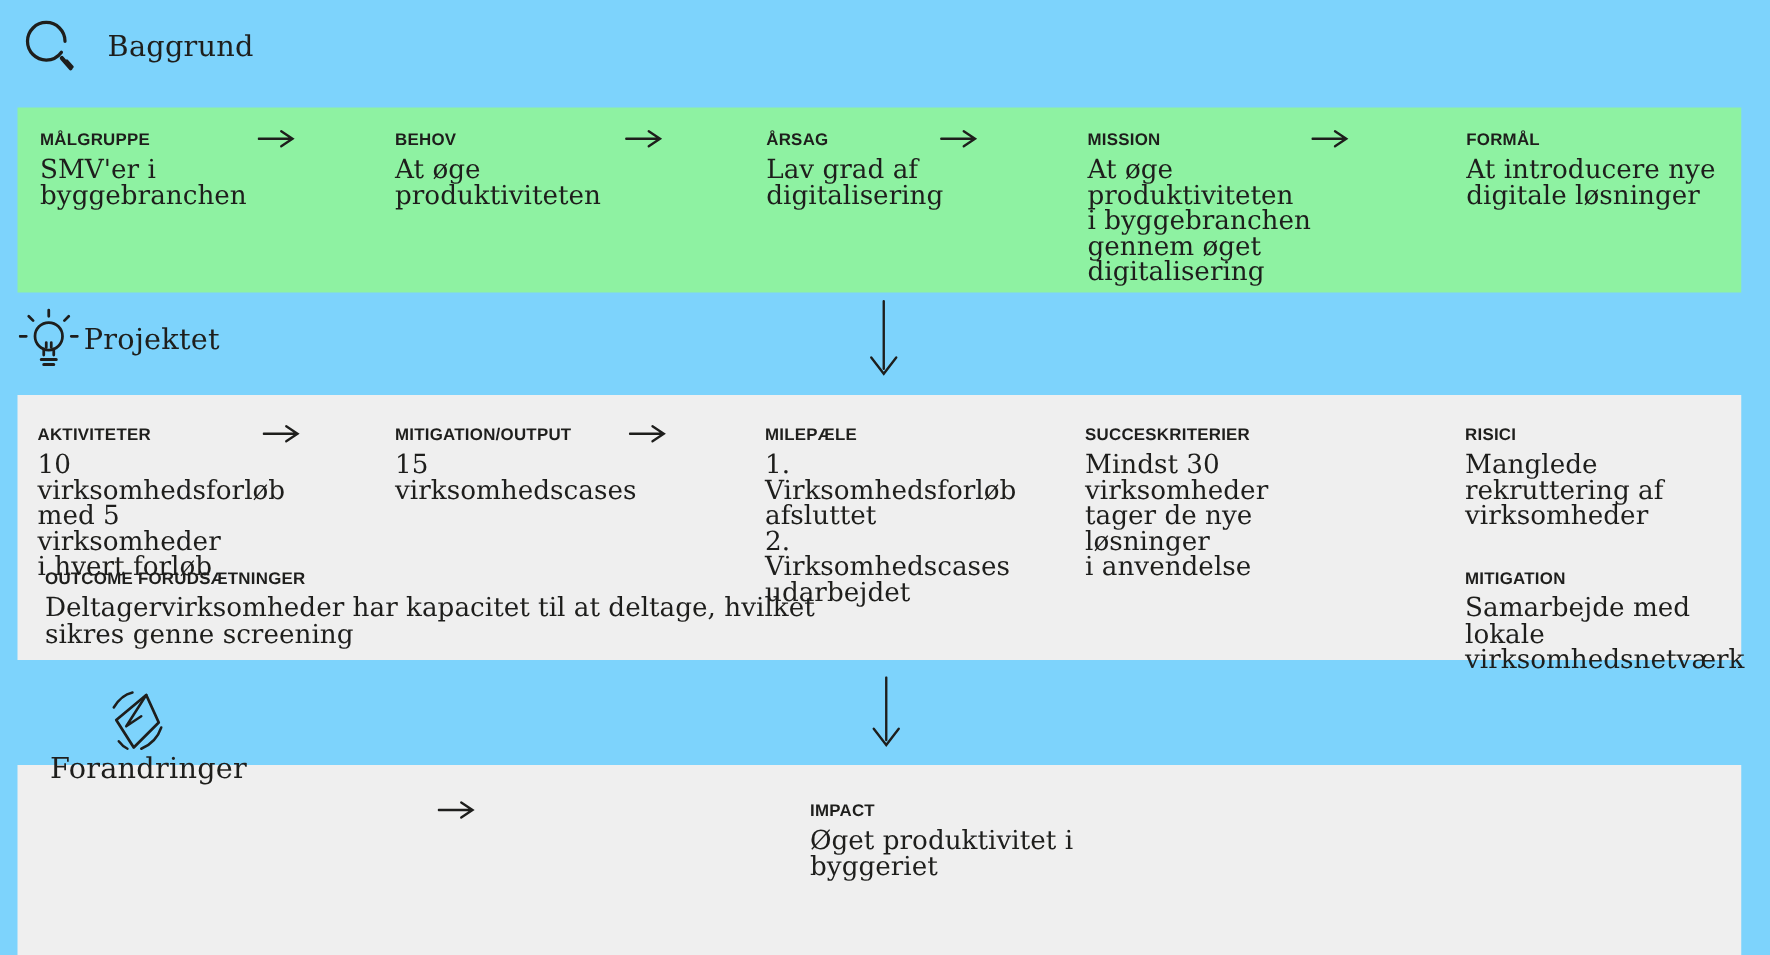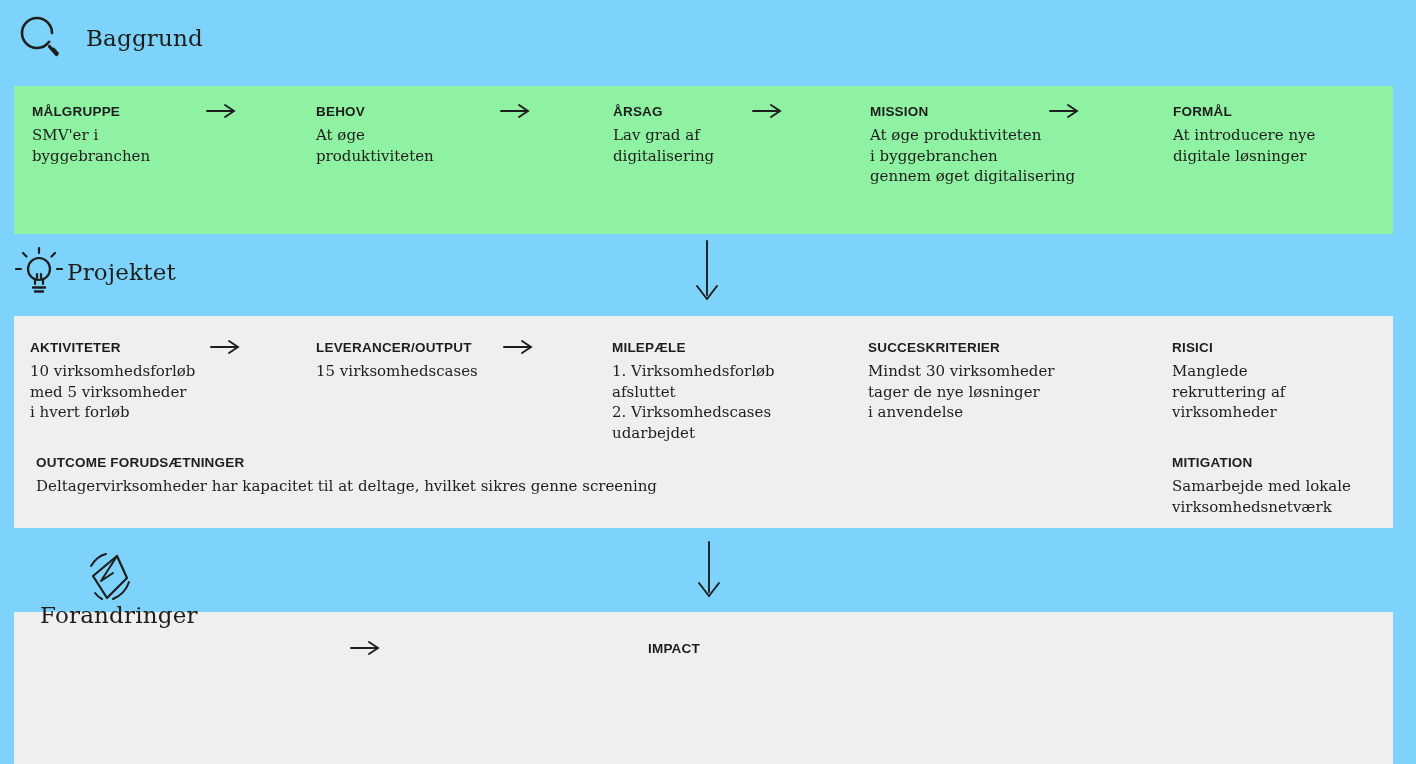--- a/index.html
+++ b/index.html
@@ -23,21 +23,21 @@
   #heading-forandringer{top:552px;left:18px;flex-direction:column;}
   #heading-forandringer .title{margin-left:22px;}
 
   .cell{position:absolute;}
   .cell-label{
     font-family:"Liberation Sans", sans-serif;
     font-weight:700;font-size:13.5px;letter-spacing:.2px;line-height:16px;
     white-space:nowrap;
   }
   .cell-body{
-    font-size:15px;line-height:20.5px;margin-top:5px;
+    font-size:21px;line-height:20.5px;margin-top:5px;
     white-space:pre-line;
   }
   .arrow-right{position:absolute;line-height:0;}
   .arrow-down{position:absolute;line-height:0;}
   svg .stroke{fill:none;stroke:currentColor;}
 </style>
 </head>
 <body>
 
 <div class="canvas">
@@ -124,21 +124,21 @@
     <span class="title">Projektet</span>
   </div>
 
   <div class="cell" style="left:30px;top:340px;width:180px">
     <div class="cell-label">AKTIVITETER</div>
     <div class="cell-body">10 virksomhedsforløb
 med 5 virksomheder
 i hvert forløb</div>
   </div>
   <div class="cell" style="left:316px;top:340px;width:180px">
-    <div class="cell-label">LEVERANCER/OUTPUT</div>
+    <div class="cell-label">MITIGATION/OUTPUT</div>
     <div class="cell-body">15 virksomhedscases</div>
   </div>
   <div class="cell" style="left:612px;top:340px;width:190px">
     <div class="cell-label">MILEPÆLE</div>
     <div class="cell-body">1. Virksomhedsforløb
 afsluttet
 2. Virksomhedscases
 udarbejdet</div>
   </div>
   <div class="cell" style="left:868px;top:340px;width:210px">
@@ -189,20 +189,21 @@
         <path class="stroke" stroke-width="2" stroke-linecap="round" d="M6,14 Q12,4 21,2"></path>
         <path class="stroke" stroke-width="2" stroke-linecap="round" d="M44,30 Q40,42 28,47"></path>
         <path class="stroke" stroke-width="2" stroke-linecap="round" d="M10,41 Q13,45 17,47"></path>
       </svg>
     </span>
     <span class="title">Forandringer</span>
   </div>
 
   <div class="cell" style="left:648px;top:641px;width:300px">
     <div class="cell-label">IMPACT</div>
+    <div class="cell-body">Øget produktivitet i byggeriet</div>
   </div>
 
   <span class="arrow-right" style="left:350px;top:640px">
     <svg width="30" height="16" viewBox="0 0 30 16">
         <path class="stroke" stroke-width="1.9" stroke-linecap="round" d="M1,8 H26 M19,2 L28,8 L19,14"></path>
       </svg>
   </span>
 
 </div>
 

